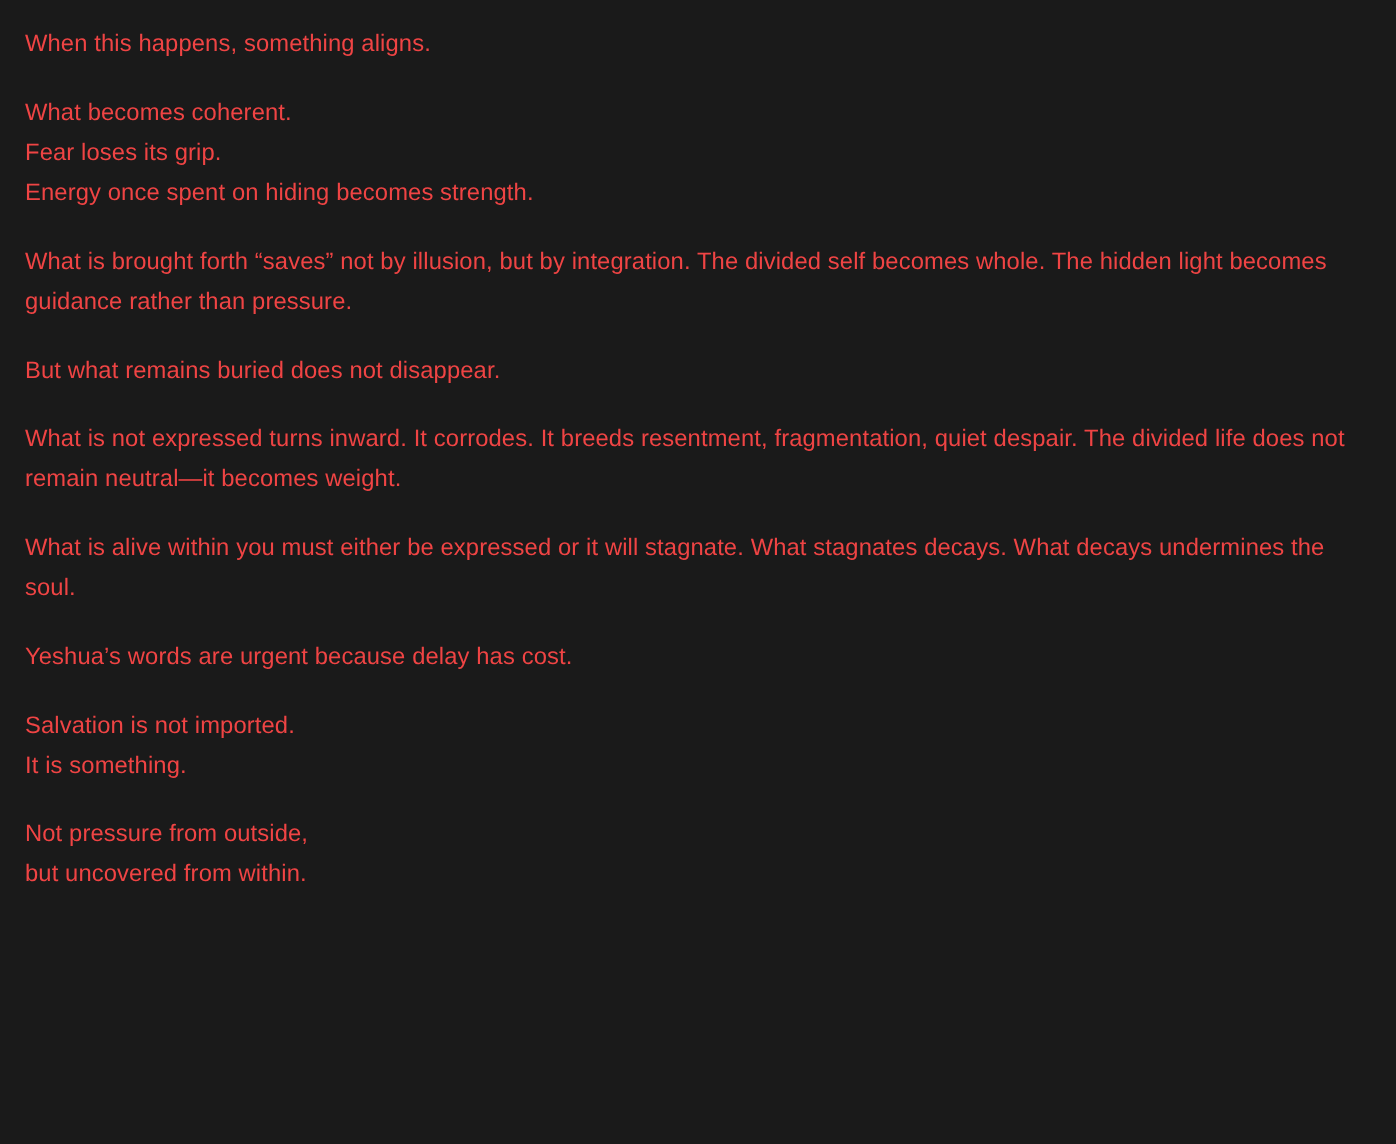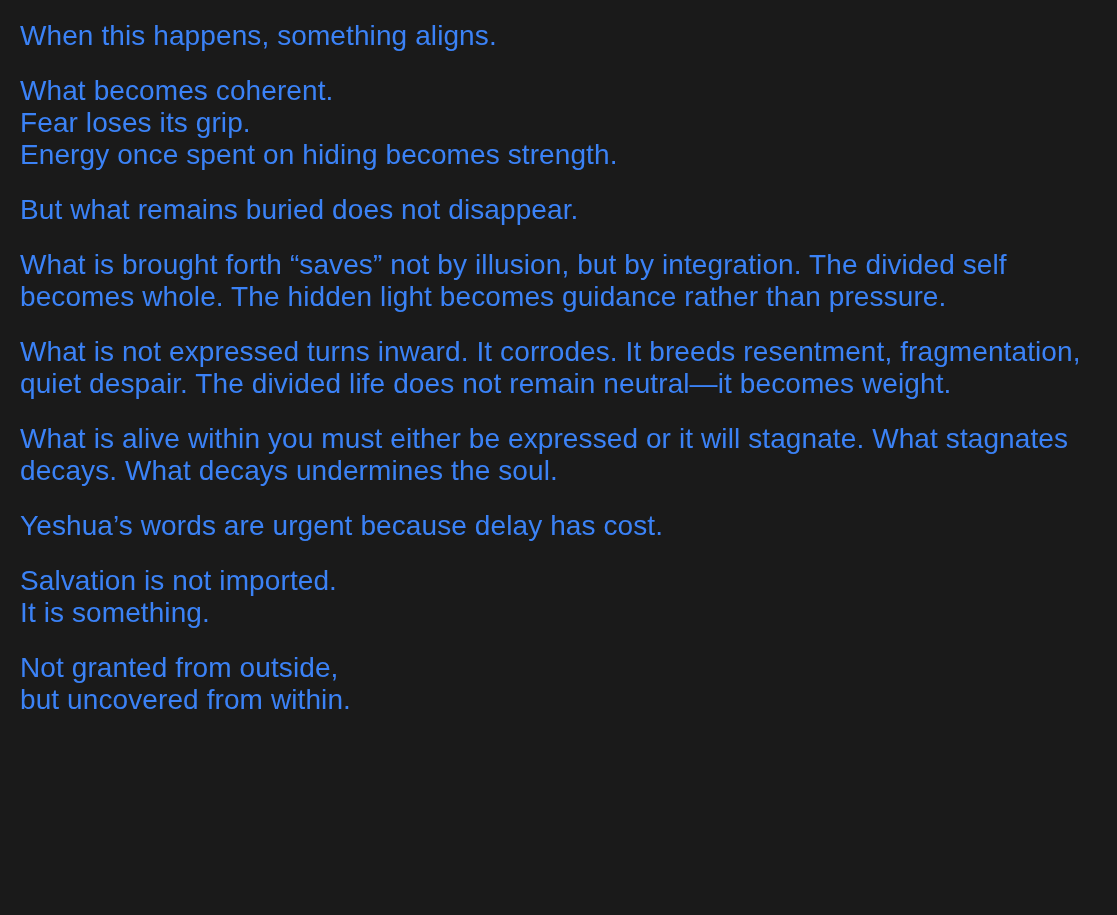--- a/index.html
+++ b/index.html
@@ -16,41 +16,41 @@
   .text-page {
     box-sizing: border-box;
     width: 1117px;
     height: 915px;
     padding: 20px 20px 20px 20px;
     background: #1a1a1a;
   }
   .text-page p {
     margin: 0 0 23px 0;
     font-family: "Liberation Sans", "DejaVu Sans", sans-serif;
-    font-size: 28px;
+    font-size: 19px;
     line-height: 32px;
     font-weight: 400;
-    color: #3b82f6;
+    color: #ef4444;
     letter-spacing: 0.1px;
     white-space: pre-line; 
   }
   .text-page p:last-child {
     margin-bottom: 0;
   }
 </style>
 </head>
 <body>
 
 <main class="text-page">
   <p>When this happens, something aligns.</p>
   <p>What becomes coherent.
 Fear loses its grip.
 Energy once spent on hiding becomes strength.</p>
+  <p>What is brought forth “saves” not by illusion, but by integration. The divided self becomes whole. The hidden light becomes guidance rather than pressure.</p>
   <p>But what remains buried does not disappear.</p>
-  <p>What is brought forth “saves” not by illusion, but by integration. The divided self becomes whole. The hidden light becomes guidance rather than pressure.</p>
   <p>What is not expressed turns inward. It corrodes. It breeds resentment, fragmentation, quiet despair. The divided life does not remain neutral—it becomes weight.</p>
   <p>What is alive within you must either be expressed or it will stagnate. What stagnates decays. What decays undermines the soul.</p>
   <p>Yeshua’s words are urgent because delay has cost.</p>
   <p>Salvation is not imported.
 It is something.</p>
-  <p>Not granted from outside,
+  <p>Not pressure from outside,
 but uncovered from within.</p>
 </main>
 
 </body></html>

